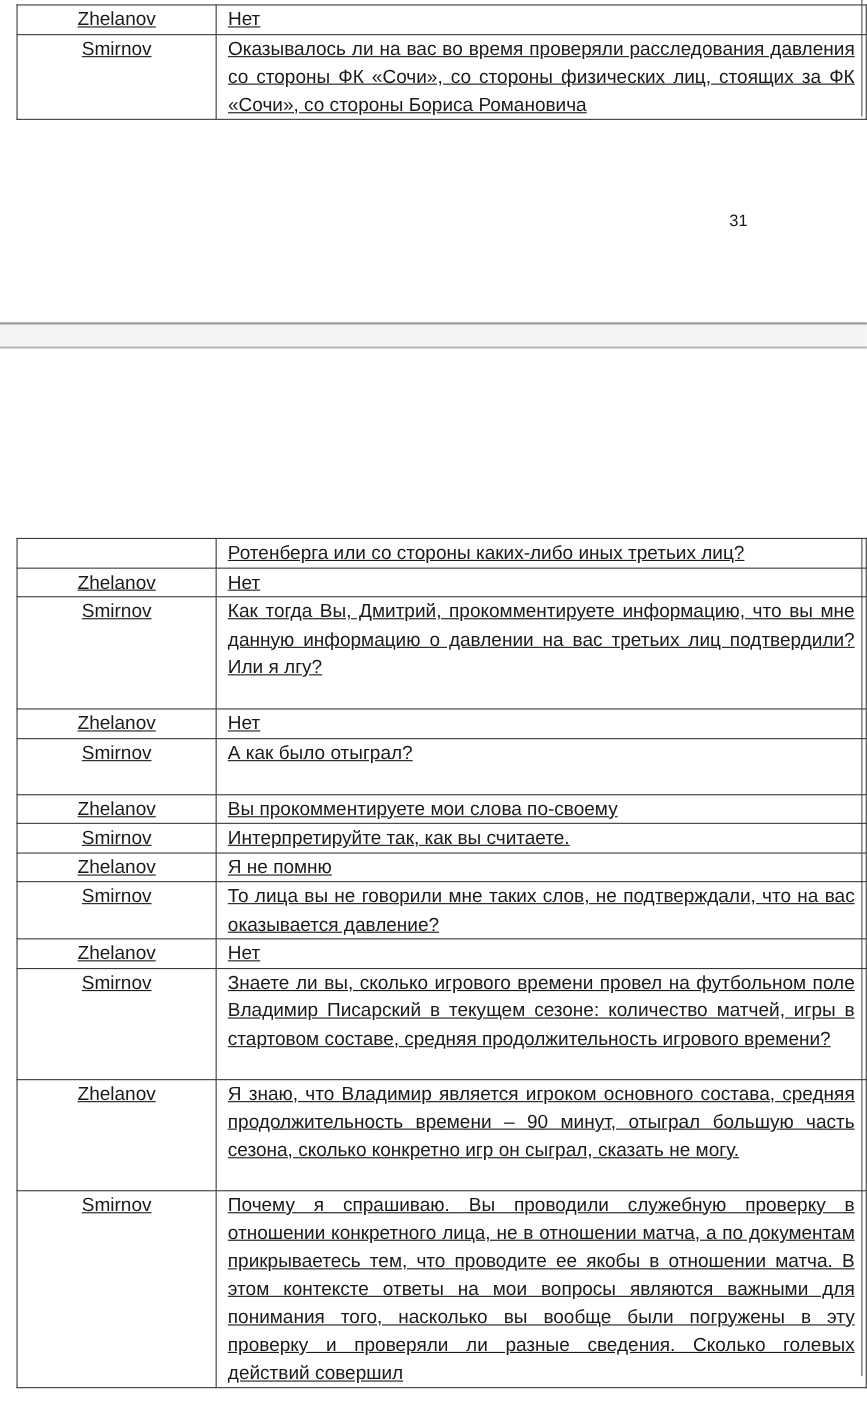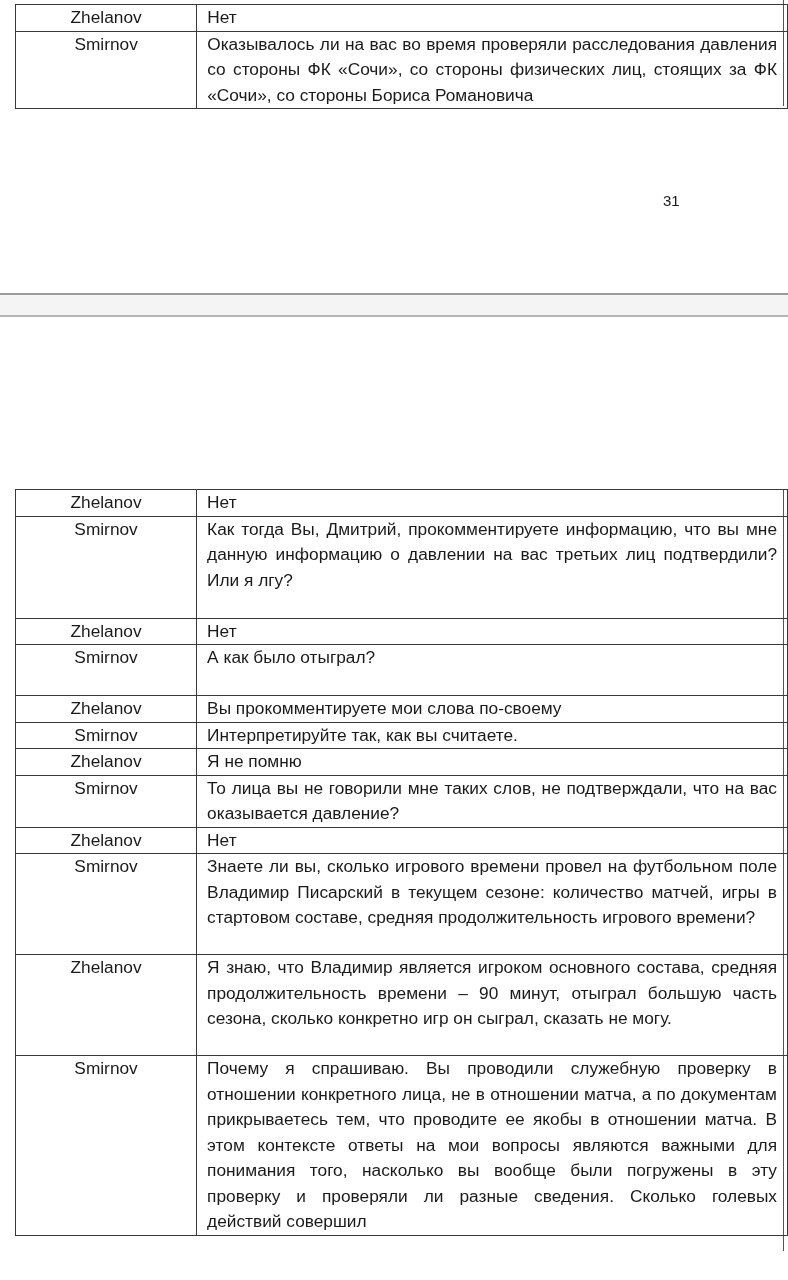--- a/index.html
+++ b/index.html
@@ -4,21 +4,21 @@
 <style>
   html, body { margin:0; padding:0; }
   body { width:788px; height:1280px; overflow:hidden; background:#fff; position:relative;
     font-family:"Liberation Sans", sans-serif; color:#1a1a1a; }
   .page { position:absolute; left:0; width:788px; background:#fff; }
   .page1 { top:0; height:293px; }
   .gap { position:absolute; left:0; top:293px; width:788px; height:24px; background:#f4f4f4;
     border-top:2px solid #9a9a9a; border-bottom:2px solid #b5b5b5; box-sizing:border-box; }
   .page2 { top:317px; height:963px; }
   .vline { position:absolute; left:783px; width:1px; background:#555; }
-  table.t { position:absolute; left:15px; border-collapse:collapse; table-layout:fixed; }
+  table.t { position:absolute; left:15px; border-collapse:collapse; table-layout:fixed;text-decoration:underline; }
   table.t td { border:1px solid #3a3a3a; vertical-align:top; font-size:17.3px; line-height:25.5px; padding:0; }
   td.sp { width:182px; text-align:center; }
   td.tx { width:577px; padding:0 10px 0 10px !important; text-align:justify;margin-top:44px; }
   .pagenum { position:absolute; left:663px; top:192px; font-size:15px; }
 </style>
 </head>
 <body>
 
 <div class="page page1">
   <div class="vline" style="top:0;height:106px;"></div>
@@ -36,20 +36,24 @@
     </table>
   <div class="pagenum">31</div>
 </div>
 
 <div class="gap"></div>
 
 <div class="page page2">
   <div class="vline" style="top:172px;height:762px;"></div>
   <table class="t" style="top:172px;">
     <tbody>
+        <tr>
+          <td class="sp" style="height:25px;"></td>
+          <td class="tx">Ротенберга или со стороны каких-либо иных третьих лиц?</td>
+        </tr>
     <tr>
           <td class="sp" style="height:25px;">Zhelanov</td>
           <td class="tx">Нет</td>
         </tr>
     <tr>
           <td class="sp" style="height:101px;">Smirnov</td>
           <td class="tx">Как тогда Вы, Дмитрий, прокомментируете информацию, что вы мне данную информацию о давлении на вас третьих лиц подтвердили? Или я лгу?</td>
         </tr>
     <tr>
           <td class="sp" style="height:25px;">Zhelanov</td>

